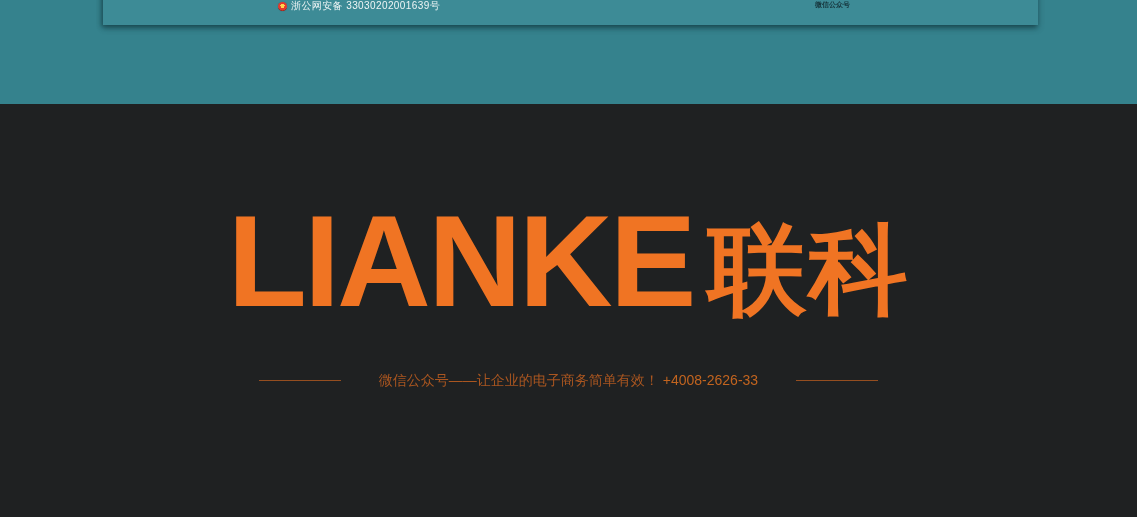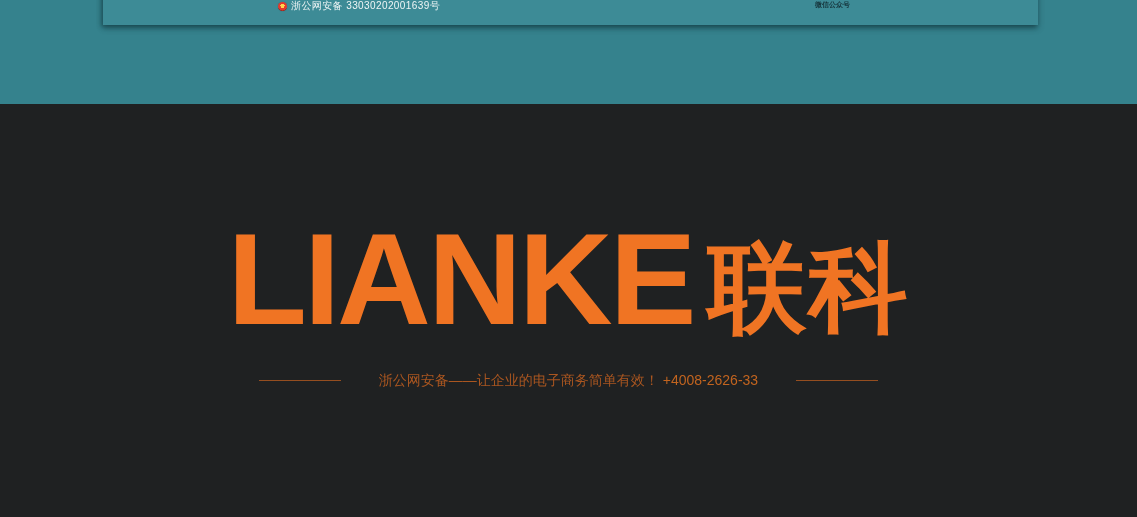--- a/index.html
+++ b/index.html
@@ -78,21 +78,21 @@
 
   
   .footer-section{
     position:absolute;
     top:104px;left:0;
     width:1137px;height:413px;
     background:var(--dark-background);
   }
   .logo{
     position:absolute;
-    top:110px;
+    top:92px;
     left:0;right:0;
     display:flex;
     justify-content:center;
     align-items:center;
     gap:14px;
     color:var(--logo-orange);
     white-space:nowrap;
     user-select:none;
   }
   .logo-latin{
@@ -151,20 +151,20 @@
   </div>
 
   <div class="footer-section">
     <div class="logo">
       <span class="logo-latin">LIANKE</span>
       <span class="logo-cjk">联科</span>
     </div>
     <div class="tagline-row">
       <span class="tagline-divider"></span>
       <span class="tagline-text">
-        <span>浙公网安备——让企业的电子商务简单有效！</span>
+        <span>微信公众号——让企业的电子商务简单有效！</span>
         <span class="tagline-phone">+4008-2626-33</span>
       </span>
       <span class="tagline-divider"></span>
     </div>
   </div>
 
 </div>
 
 </body></html>

